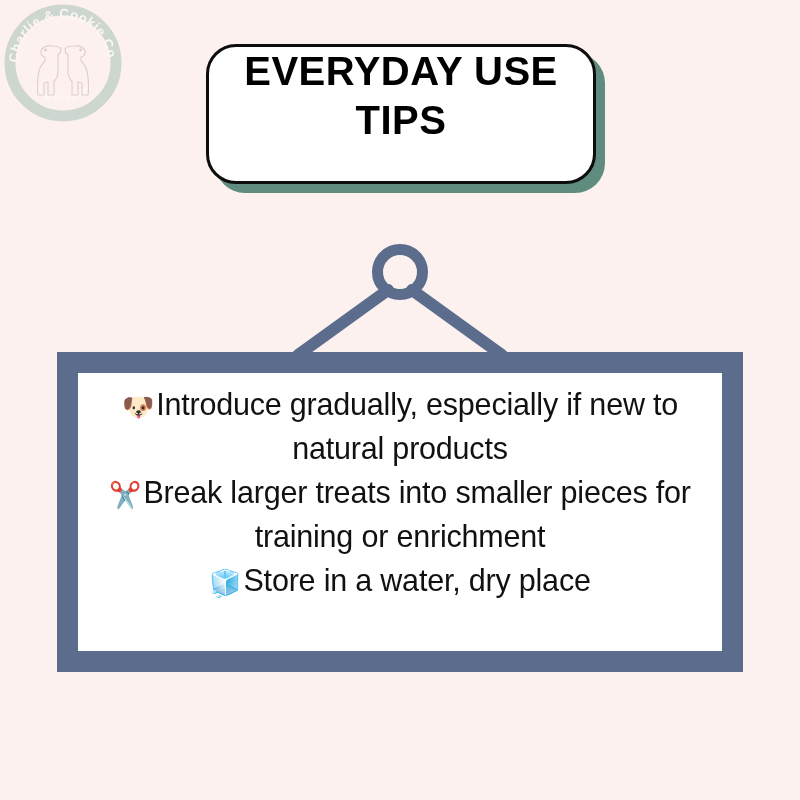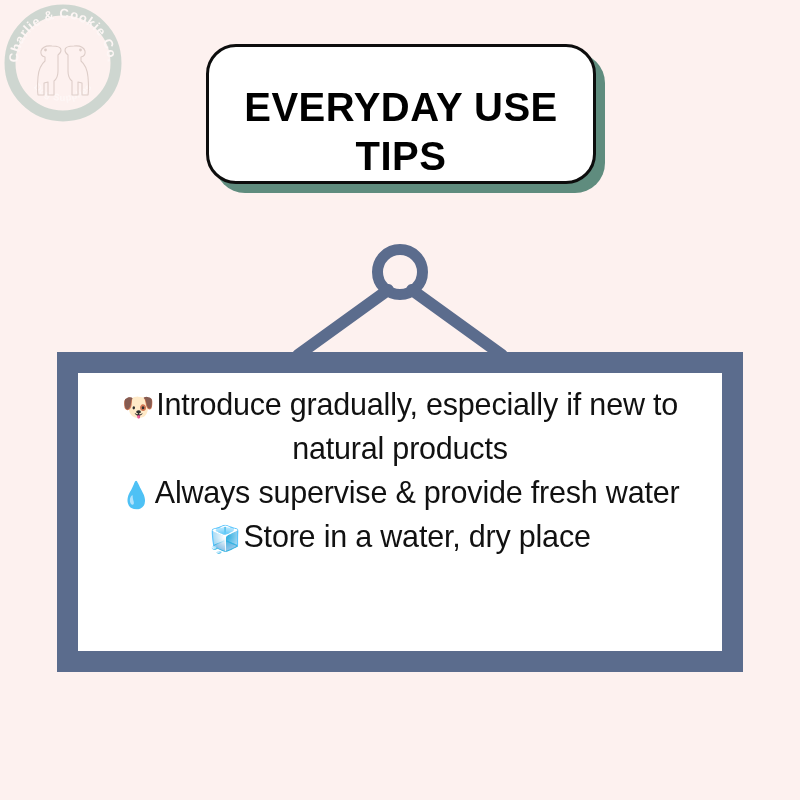--- a/index.html
+++ b/index.html
@@ -51,21 +51,21 @@
     position: absolute;
     left: 0;
     top: 0;
     width: 100%;
     height: 100%;
     box-sizing: border-box;
     background: #ffffff;
     border: 3px solid #0d0d0d;
     border-radius: 30px;
     display: flex;
-    align-items: flex-end;
+    align-items: flex-start;
     justify-content: center;
   }
   #banner-title {
     font-size: 40px;
     font-weight: bold;
     letter-spacing: 0.5px;
     line-height: 1.22;
     color: #000000;
     text-align: center;
     padding: 0 22px;
@@ -156,24 +156,24 @@
     </svg>
   </div>
 
   <div id="frame">
     <div id="tips-list">
 
       <div class="tip-line">
         <span class="tip-emoji">🐶</span><span>Introduce gradually, especially if new to natural products</span>
       </div>
 
+      <div class="tip-line">
+        <span class="tip-emoji">✂️</span><span>Break larger treats into smaller pieces for training or enrichment</span>
+      </div>
 
-      <div class="tip-line">
-        <span class="tip-emoji">💧</span><span>Always supervise &amp; provide fresh water</span>
-      </div>
 
       <div class="tip-line">
         <span class="tip-emoji">🧊</span><span>Store in a water, dry place</span>
       </div>
 
 
     </div>
   </div>
 
 </div>

